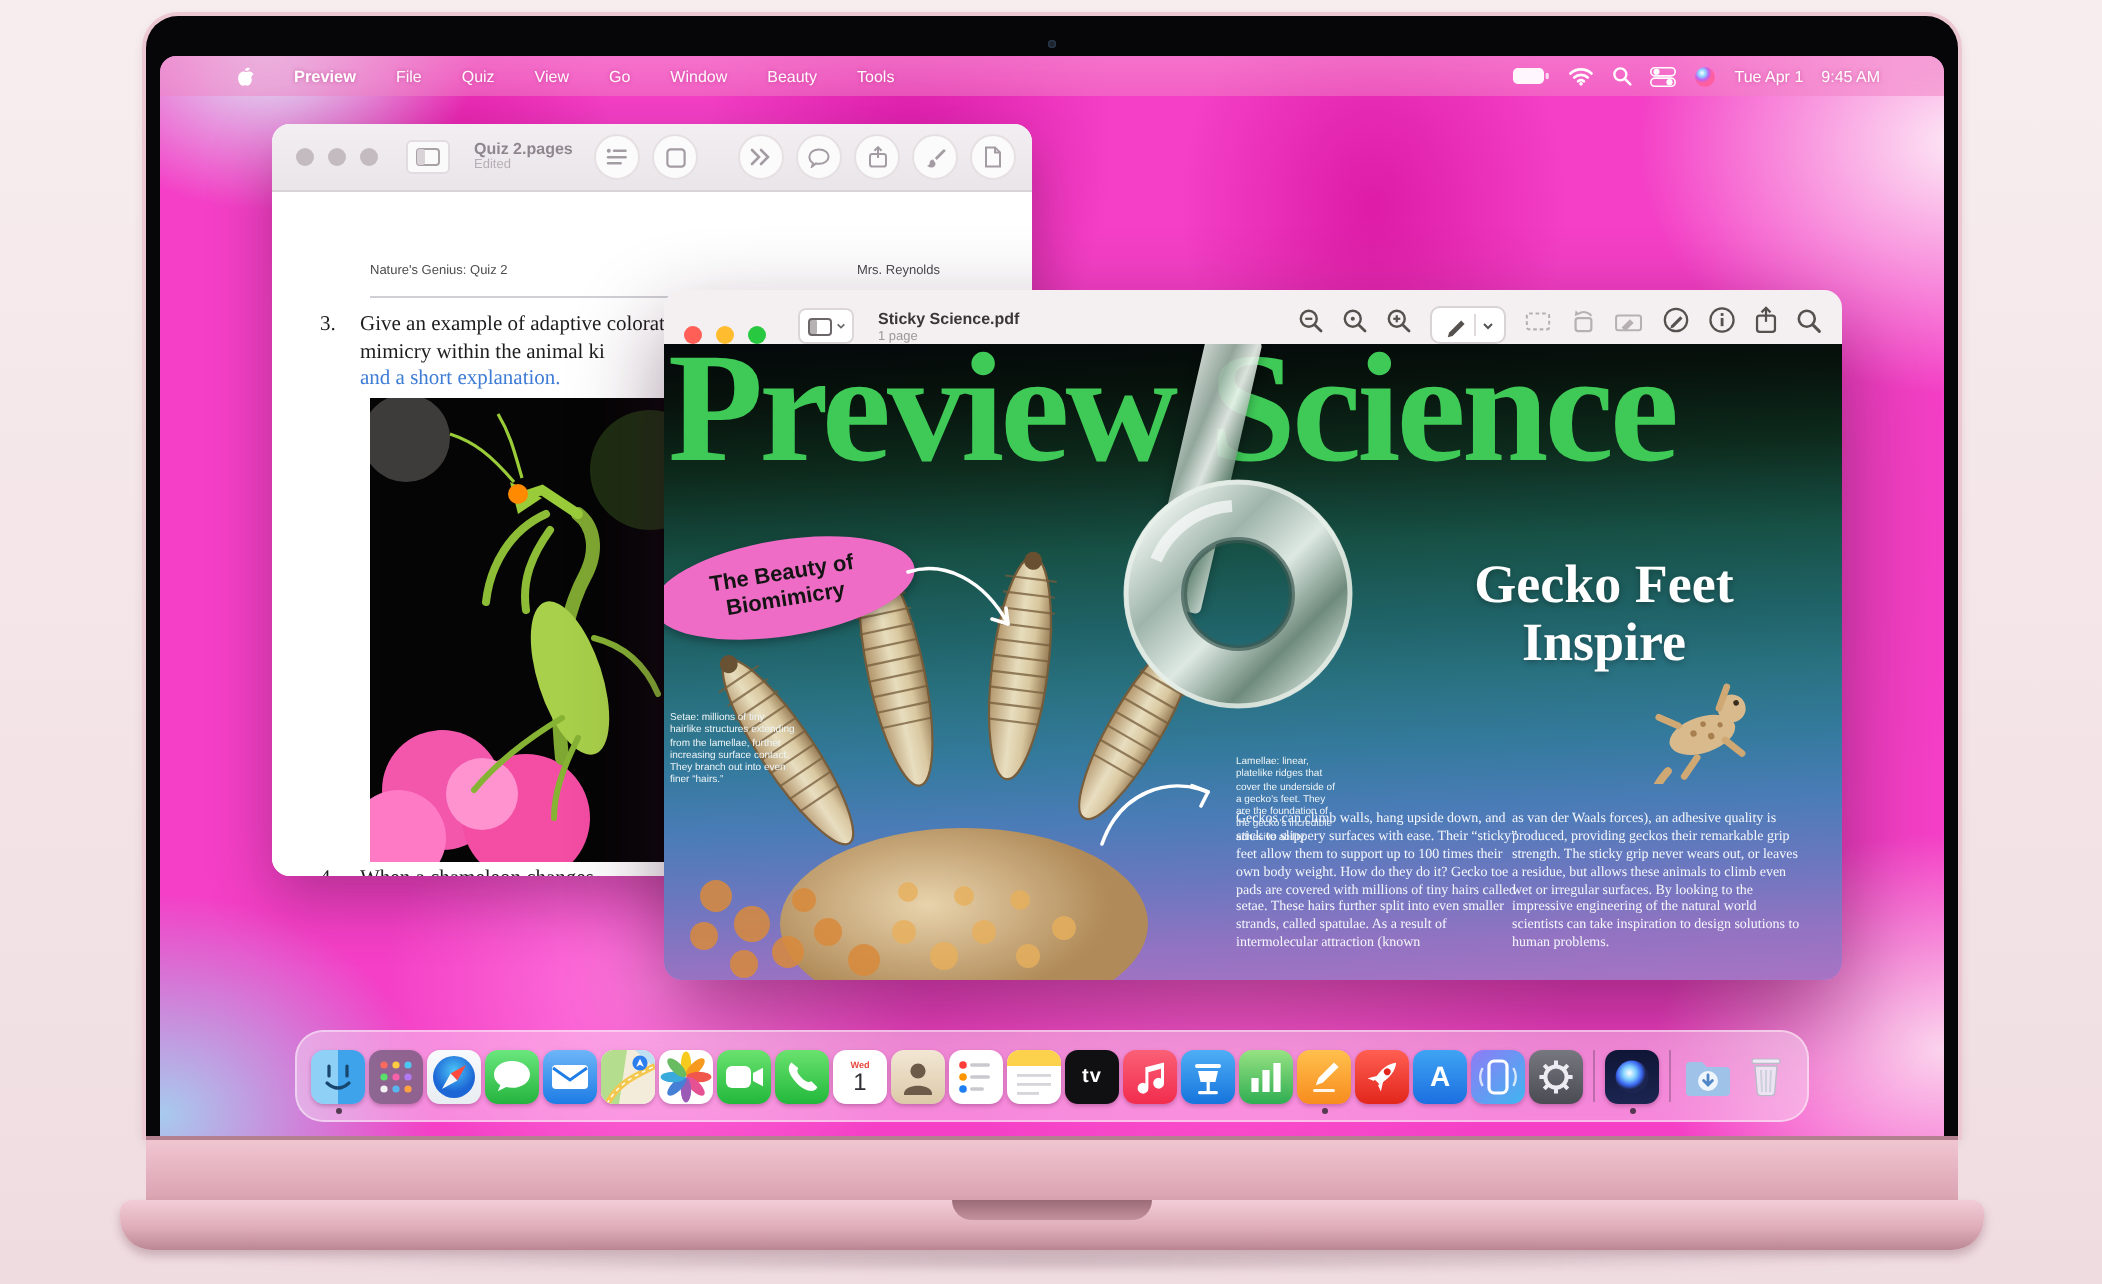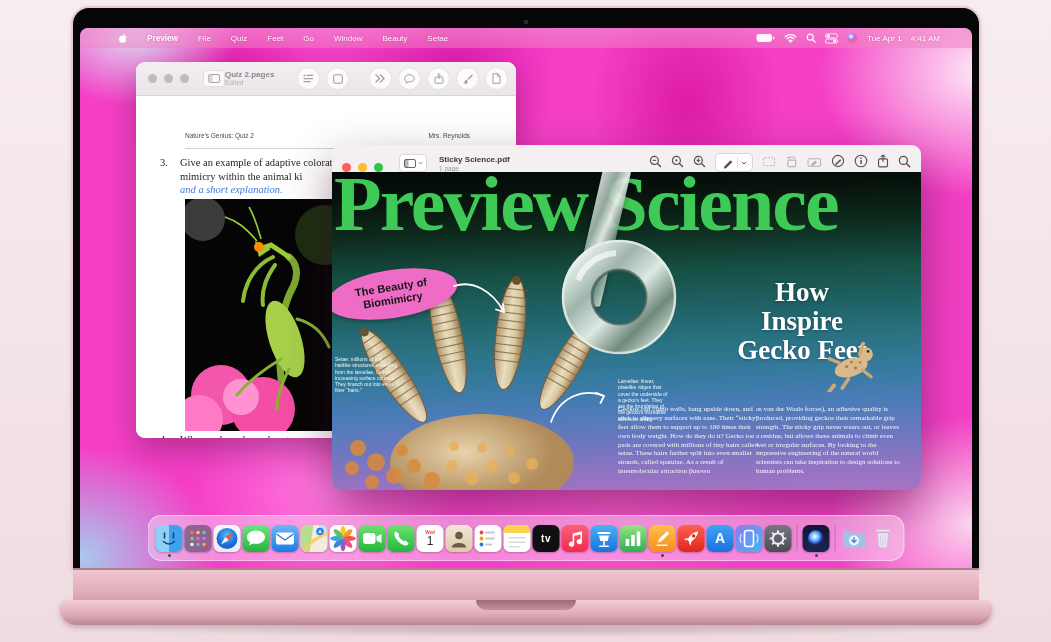--- a/index.html
+++ b/index.html
@@ -52,35 +52,35 @@
 
   
   .pages-win{left:56px;top:34px;width:380px;height:376px;background:#fff;
              box-shadow:0 12px 30px rgba(60,20,50,.35);z-index:2}
   .p-titlebar{height:33px;background:linear-gradient(#f2eef1,#eae5e8);border-bottom:1px solid #d9d3d6;
               border-radius:9px 9px 0 0;display:flex;align-items:center;padding:0 8px}
   .p-lights{display:flex;gap:7px;padding-left:4px}
   .p-lights .tl{background:#c3bbc0}
   .p-viewbtn{margin-left:14px;width:20px;height:15px;border-radius:3px;background:#fbfafb;
              border:1px solid #e2dce0;display:flex;align-items:center;justify-content:center}
-  .p-title-block{margin-left:0;line-height:1.15}
+  .p-title-block{margin-left:12px;line-height:1.15}
   .p-title{font-size:8px;font-weight:700;color:#8f878d}
   .p-sub{font-size:6.5px;color:#b6aeb4}
   .p-tools{margin-left:auto;display:flex;align-items:center;gap:6px}
   .p-cbtn{width:21px;height:21px;border-radius:50%;background:#fcfbfc;border:1px solid #e6e0e3;
           display:flex;align-items:center;justify-content:center;color:#a39ca2}
   .p-gap{width:8px}
   .p-content{position:absolute;left:0;top:34px;right:0;bottom:0;background:#fff;
              border-radius:0 0 9px 9px;overflow:hidden;font-family:"Liberation Serif",serif}
   .doc-head{position:absolute;top:36px;left:49px;right:46px;display:flex;justify-content:space-between;
             font-family:"Liberation Sans",sans-serif;font-size:6.5px;color:#4c4c4f}
   .doc-rule{position:absolute;top:52px;left:49px;right:46px;height:1px;background:#cfcfd4}
   .quiz-q{position:absolute;left:24px;width:336px;font-size:10.5px;line-height:1.3;color:#1d1d1f;display:flex}
   .q-num{width:20px;flex:none}
-  .q-link{color:#3e7cd6;font-style:italic}
+  .q-link{color:#3e7cd6;}
   .q3{top:60px}.q4{top:337px}
   .mantis{left:49px;top:103px;width:162px;height:232px}
 
   
   .prev-win{left:252px;top:117px;width:589px;height:345px;z-index:3;
             box-shadow:0 18px 45px rgba(50,10,40,.45)}
   .v-titlebar{height:27px;background:#f4f0f2;border-bottom:1px solid #d7d1d5;border-radius:9px 9px 0 0;
               display:flex;align-items:flex-end;padding:0 10px;position:relative}
   .v-lights{display:flex;gap:7px}
   .v-red{background:#ff5f57}.v-yel{background:#febc2e}.v-grn{background:#28c840}
@@ -167,25 +167,25 @@
     <div class="abs menubar">
       <div class="mb-left">
         <span>
           <svg width="9" height="11" viewBox="0 0 10 12">
               <path fill="#fff" d="M5 3c.8-1 2-1.3 2.8-.7-.2.8-1 1.5-2 1.4C5.5 3.7 5 3.4 5 3zM7.4 4c1.2 0 2 .8 2.3 1.6-1 .6-1.4 1.5-1 2.6.3.9-.3 2.3-1 3.1-.5.6-1.2.8-1.9.5-.5-.2-1-.2-1.5 0-.8.3-1.5.1-2-.6C1.2 9.6.8 7.4 1.6 5.8 2.1 4.7 3 4 4 4c.6 0 1.2.3 1.6.3.4 0 1.1-.3 1.8-.3z"></path>
             </svg>
         </span>
         <span class="mb-app">Preview</span>
         <span class="mb-item">File</span>
         <span class="mb-item">Quiz</span>
-        <span class="mb-item">Feet</span>
+        <span class="mb-item">View</span>
         <span class="mb-item">Go</span>
         <span class="mb-item">Window</span>
         <span class="mb-item">Beauty</span>
-        <span class="mb-item">Setae</span>
+        <span class="mb-item">Tools</span>
       </div>
       <div class="mb-right">
         <span>
           <svg width="19" height="10" viewBox="0 0 19 10">
               <rect x="0.5" y="1" width="15.5" height="8" rx="2.4" fill="rgba(255,255,255,.95)"></rect>
               <rect x="16.8" y="3.4" width="1.6" height="3.2" rx="0.8" fill="rgba(255,255,255,.75)"></rect>
             </svg>
         </span>
         <span>
           <svg width="13" height="10" viewBox="0 0 14 11">
@@ -214,21 +214,21 @@
                   <stop offset="0%" stop-color="#ffffff"></stop>
                   <stop offset="35%" stop-color="#8fd7ff"></stop>
                   <stop offset="70%" stop-color="#c05ff0"></stop>
                   <stop offset="100%" stop-color="#ff5fa0"></stop>
                 </radialGradient>
               </defs>
               <circle cx="6" cy="6" r="5.4" fill="url(#sirig)"></circle>
             </svg>
         </span>
         <span>Tue Apr 1</span>
-        <span>4:41 AM</span>
+        <span>9:45 AM</span>
       </div>
     </div>
 
     <div class="abs win pages-win">
       <div class="p-titlebar">
         <div class="p-lights">
           <span class="tl"></span>
           <span class="tl"></span>
           <span class="tl"></span>
         </div>
@@ -555,23 +555,22 @@
           <circle cx="61" cy="61" r="56" fill="none" stroke="#e8f0ea" stroke-width="2.5" opacity=".8"></circle>
           <path d="M20 44 A44 44 0 0 1 58 17" fill="none" stroke="#ffffff" stroke-width="6" opacity=".65"></path>
         </svg>
 
         <div class="badge">
           <span>The Beauty of</span>
           <span>Biomimicry</span>
         </div>
 
         <div class="howblock">
-          <div>How</div>
+          <div>Gecko Feet</div>
           <div>Inspire</div>
-          <div>Gecko Feet</div>
         </div>
 
         <svg class="mag-art" style="left:118px;top:106px" width="64" height="58" viewBox="0 0 64 58">
           <path d="M4 8 C 22 2, 42 12, 54 34" fill="none" stroke="#fff" stroke-width="1.8" stroke-linecap="round"></path>
           <path d="M54 34 l-8-2.5 M54 34 l-1-8" fill="none" stroke="#fff" stroke-width="1.8" stroke-linecap="round"></path>
         </svg>
         <svg class="mag-art" style="left:214px;top:204px" width="66" height="54" viewBox="0 0 66 54">
           <path d="M5 46 C 14 20, 38 12, 58 20" fill="none" stroke="#fff" stroke-width="1.8" stroke-linecap="round"></path>
           <path d="M58 20 l-8-3.2 M58 20 l-3.5 7" fill="none" stroke="#fff" stroke-width="1.8" stroke-linecap="round"></path>
         </svg>

